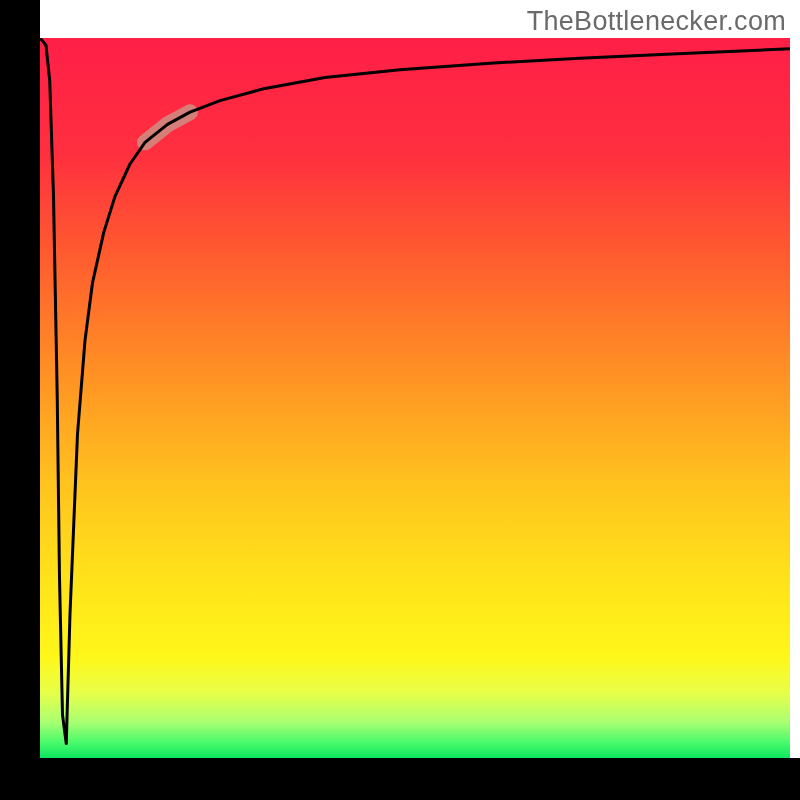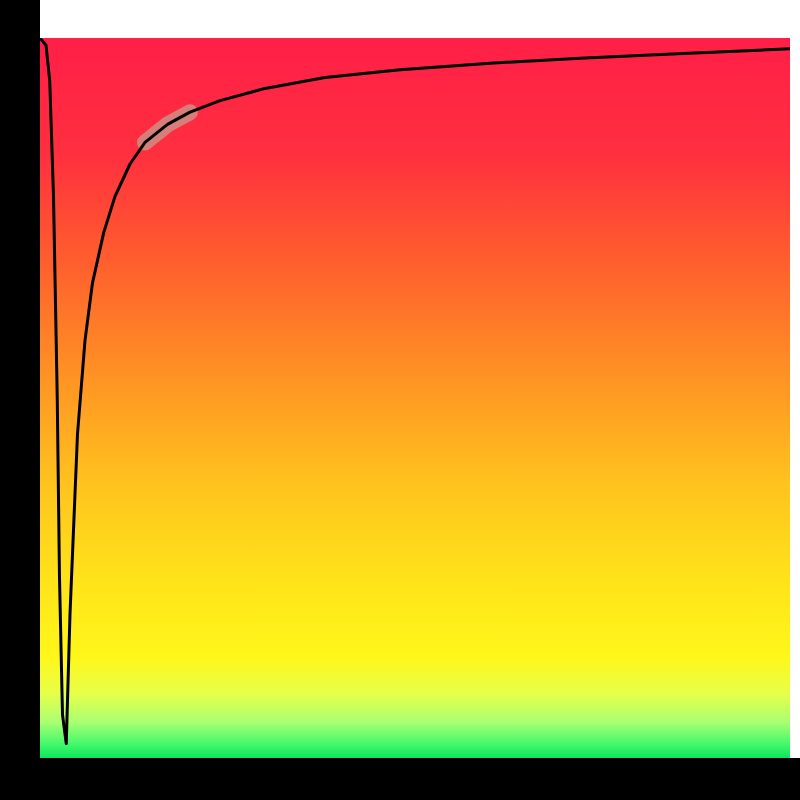--- a/index.html
+++ b/index.html
@@ -92,13 +92,14 @@
   <div class="plot-area">
     <div class="gradient-bg"></div>
     <svg class="curve-svg" viewBox="0 0 750 720" preserveAspectRatio="none">
       <path id="highlight-path" fill="none" stroke-linecap="round" d="M105.00 104.40 L127.50 86.40 L150.00 74.16" stroke="#d0887e" stroke-width="16" opacity="0.9"></path>
       <path id="curve-path" fill="none" stroke-linejoin="round" stroke-linecap="round" d="M0.00 0.00 L6.00 7.20 L9.75 43.20 L13.50 158.40 L17.25 360.00 L19.50 540.00 L22.50 676.80 L26.25 705.60 L30.00 576.00 L37.50 396.00 L45.00 302.40 L52.50 244.80 L63.75 194.40 L75.00 158.40 L90.00 126.00 L105.00 104.40 L127.50 86.40 L150.00 74.16 L180.00 62.64 L225.00 50.40 L285.00 39.60 L360.00 31.68 L450.00 25.20 L540.00 20.16 L637.50 15.84 L750.00 10.80" stroke="#000000" stroke-width="3"></path>
     </svg>
   </div>
 
   <div class="axis-bottom"></div>
 
+  <div class="watermark">TheBottlenecker.com</div>
 </div>
 
 </body></html>

